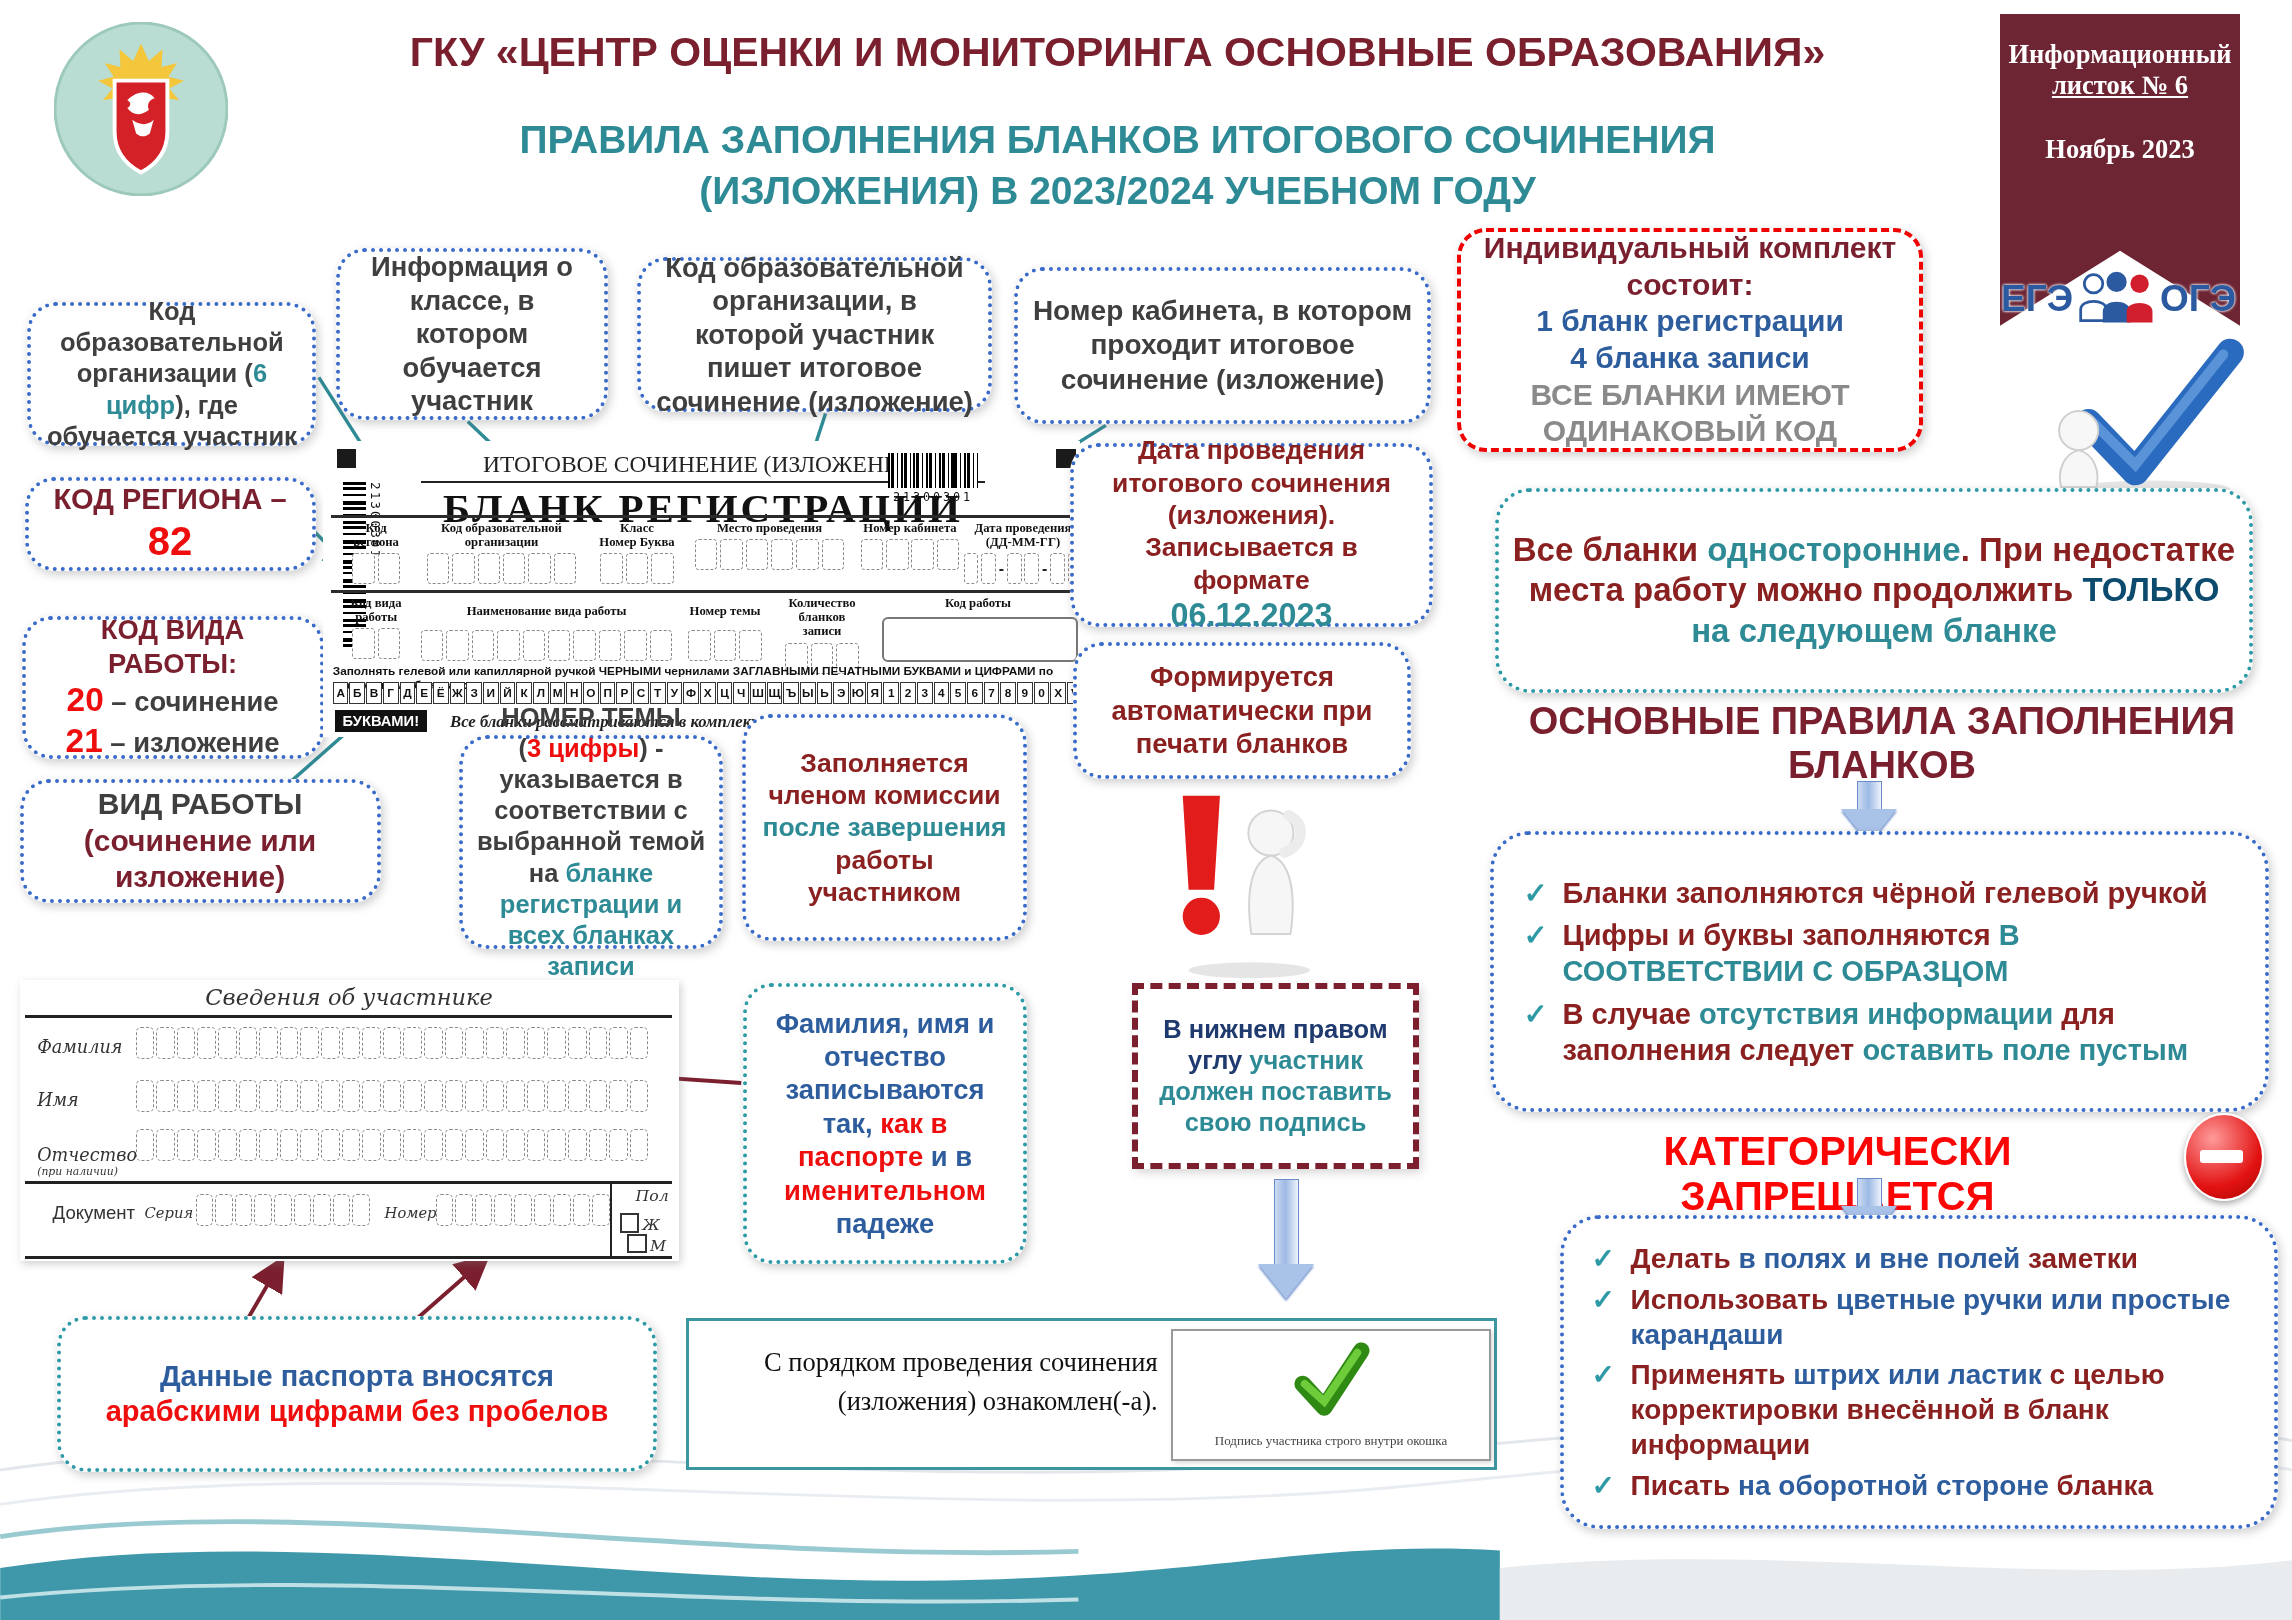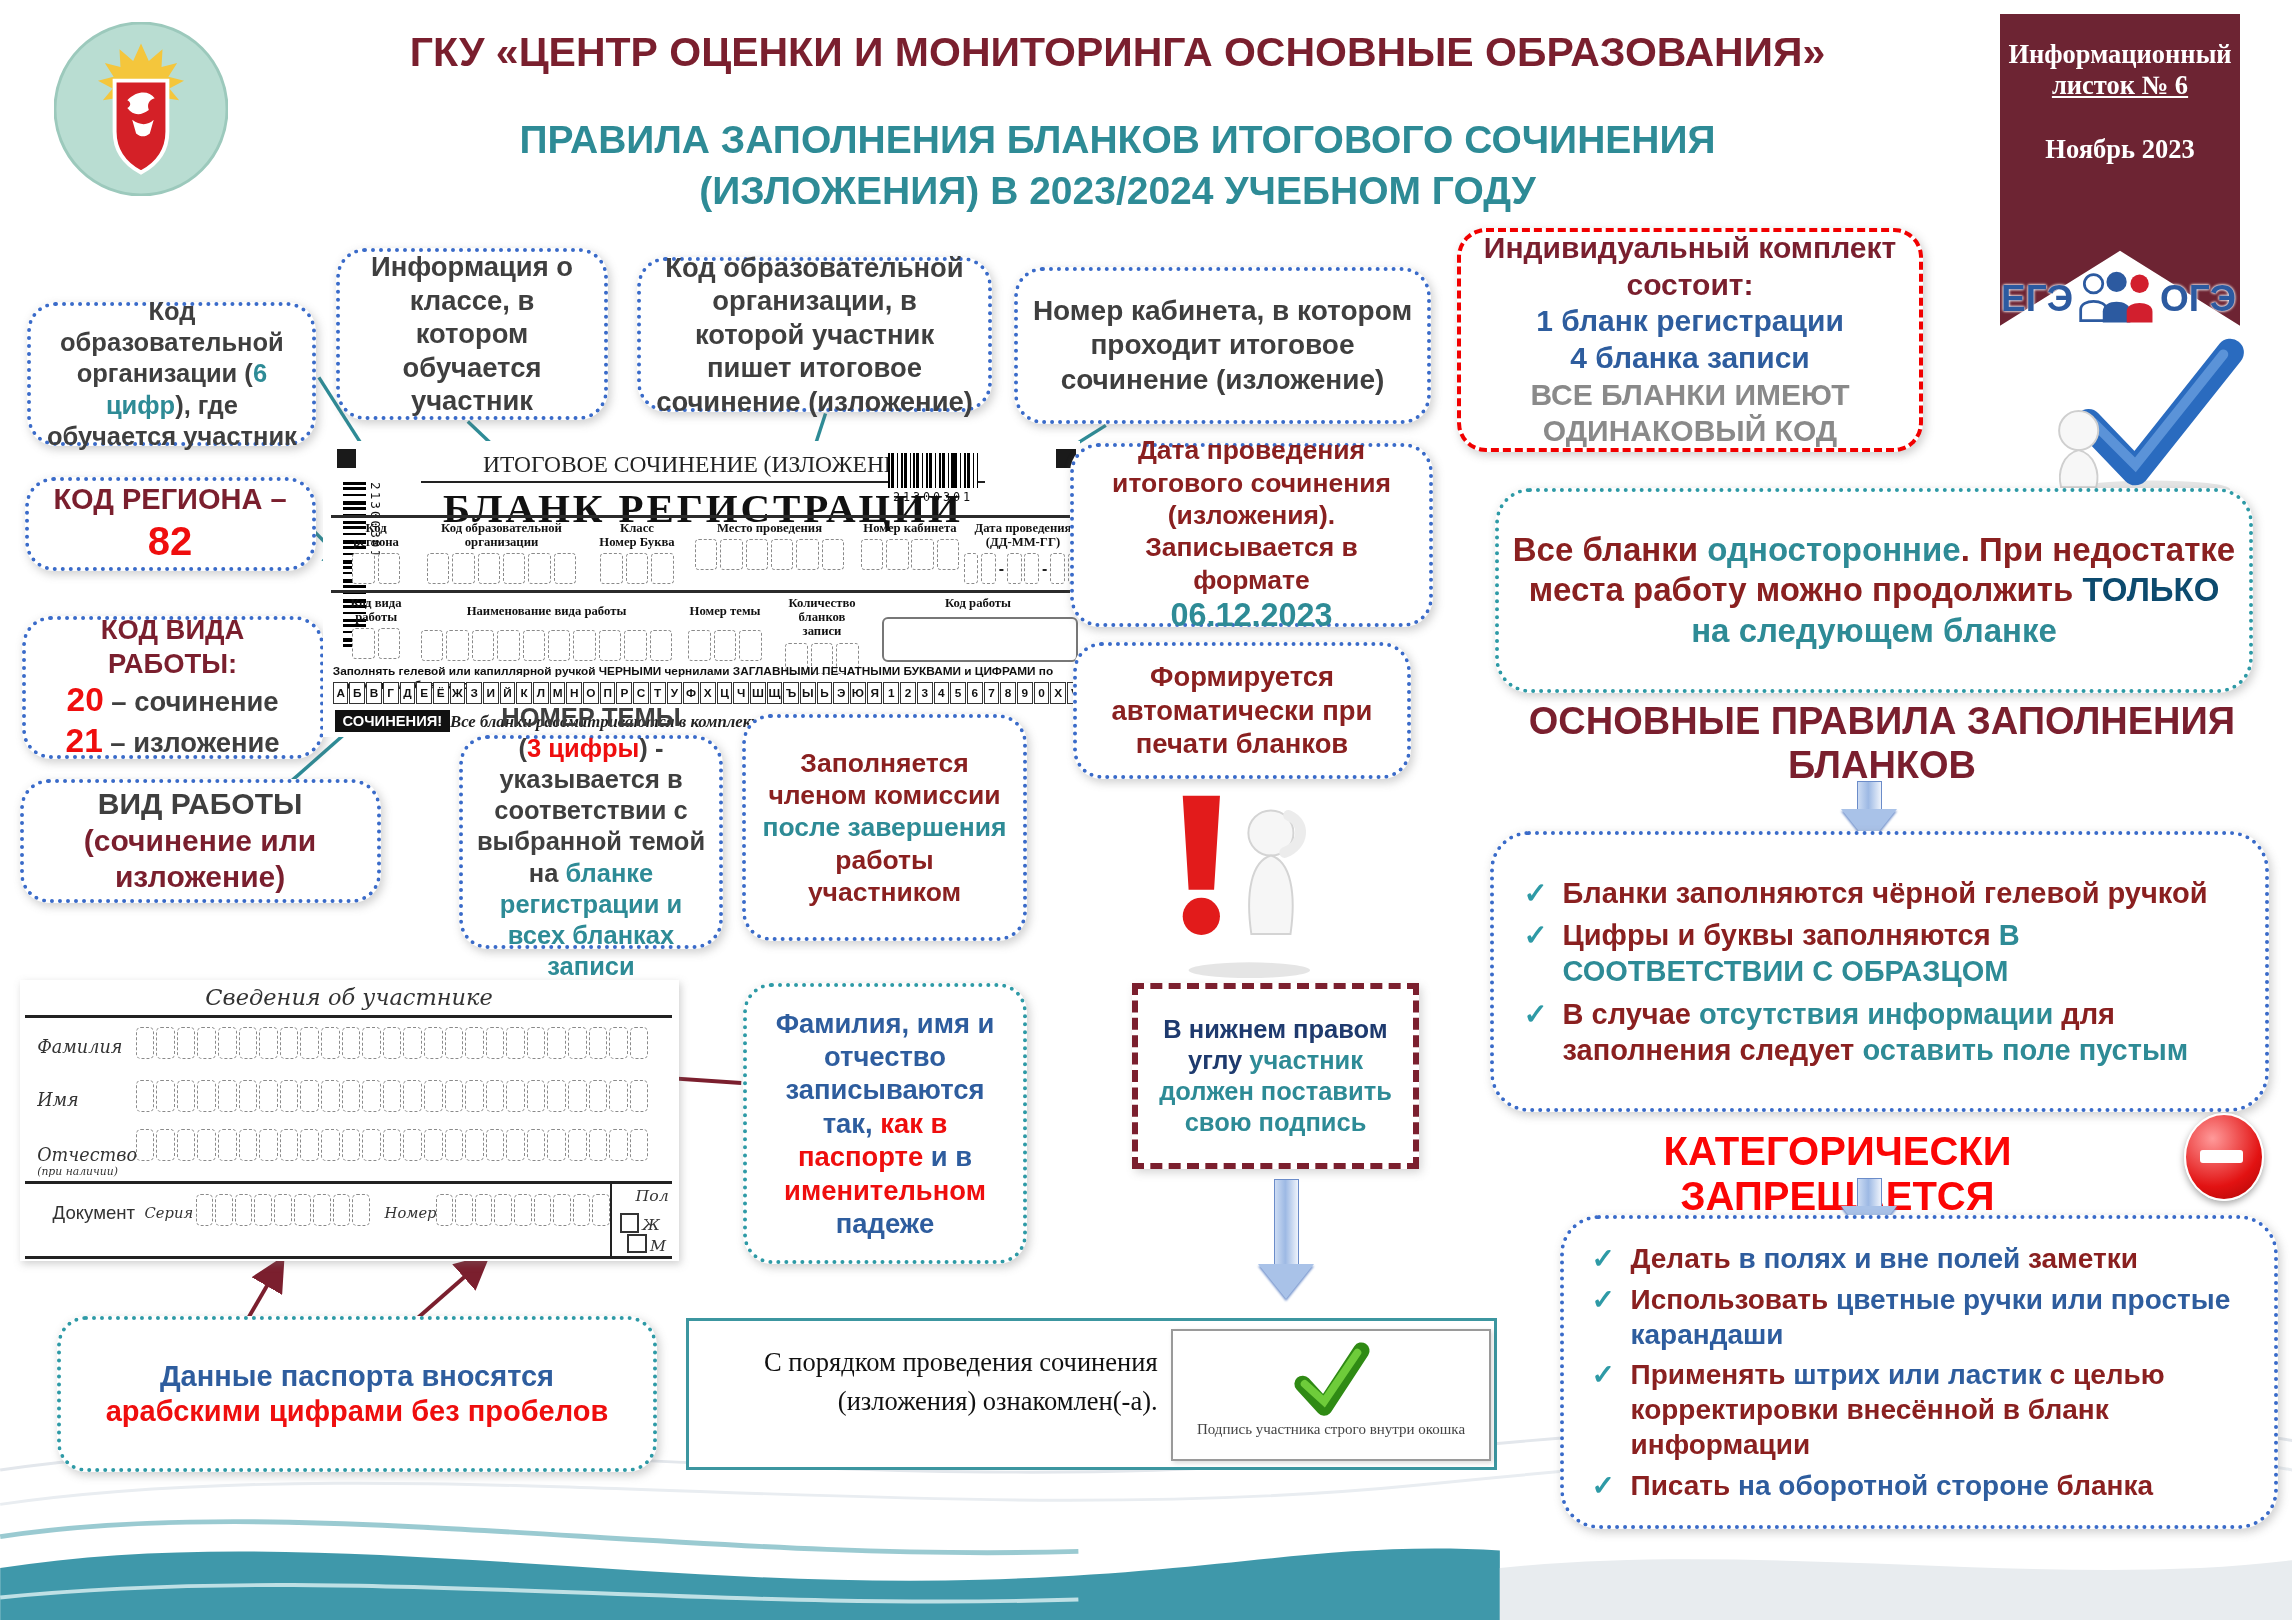--- a/index.html
+++ b/index.html
@@ -100,22 +100,22 @@
       border:1px solid #6b8cc9;border-bottom:none;}
   .arrow3d .head{width:0;height:0;border-left:28px solid transparent;border-right:28px solid transparent;
       border-top:35px solid #a9c2e8;filter:drop-shadow(0 2px 1px #6b8cc9);}
   
   .signbox{position:absolute;left:686px;top:1318px;width:811px;height:152px;background:#fff;
       border:3.9px solid #3c96a0;box-sizing:border-box;}
   .signtext{position:absolute;left:17.6px;top:21.6px;width:451px;text-align:right;
       font-family:"Liberation Serif",serif;font-size:26.5px;color:#111;line-height:1.5;}
   .signwin{position:absolute;left:482px;top:7.8px;width:316px;height:128px;border:2px solid #9a9a9a;
       background:#fff;box-shadow:2px 2px 4.9px rgba(0,0,0,.15);}
-  .signcap{position:absolute;left:0;bottom:21px;width:100%;text-align:center;
-      font-family:"Liberation Serif",serif;font-size:15px;color:#444;}
+  .signcap{position:absolute;left:0;bottom:10px;width:100%;text-align:center;
+      font-family:"Liberation Serif",serif;font-size:13px;color:#444;}
   .exq{position:absolute;left:1161px;top:784px;width:162px;height:196px;}
 </style>
 </head>
 <body>
 
 <div class="page">
 
   <svg class="abs" style="left:0;top:1274px;" width="2293" height="346" viewBox="0 0 2339 353">
     <path d="M0,200 C400,140 900,240 1400,185 C1800,145 2100,130 2339,170" fill="none" stroke="#e3e7ec" stroke-width="3"></path>
     <path d="M0,235 C420,175 950,265 1450,215 C1850,175 2120,160 2339,200" fill="none" stroke="#e9edf1" stroke-width="3"></path>
@@ -395,21 +395,21 @@
         <span class="schar">7</span>
         <span class="schar">8</span>
         <span class="schar">9</span>
         <span class="schar">0</span>
         <span class="schar">X</span>
         <span class="schar">V</span>
         <span class="schar">I</span>
         <span class="schar">L</span>
         <span class="schar">-</span>
       </div>
-    <div class="attn">СОЧИНЕНИЯ!</div>
+    <div class="attn">БУКВАМИ!</div>
     <div class="attntext">Все бланки рассматриваются в комплекте</div>
   </div>
 
   <div class="box b-blue" style="left:1070px;top:443px;width:363px;height:184px;font-size:26.5px;">
     <div class="seg"><span class="seg-darkred">Дата проведения итогового сочинения (изложения).
 Записывается в формате
 </span><span class="seg-teal seg-lg">06.12.2023</span></div>
   </div>
   <div class="box b-blue" style="left:1073px;top:642px;width:338px;height:137px;font-size:27.4px;">
     <div class="seg"><span class="seg-darkred">Формируется автоматически при печати бланков</span></div>

